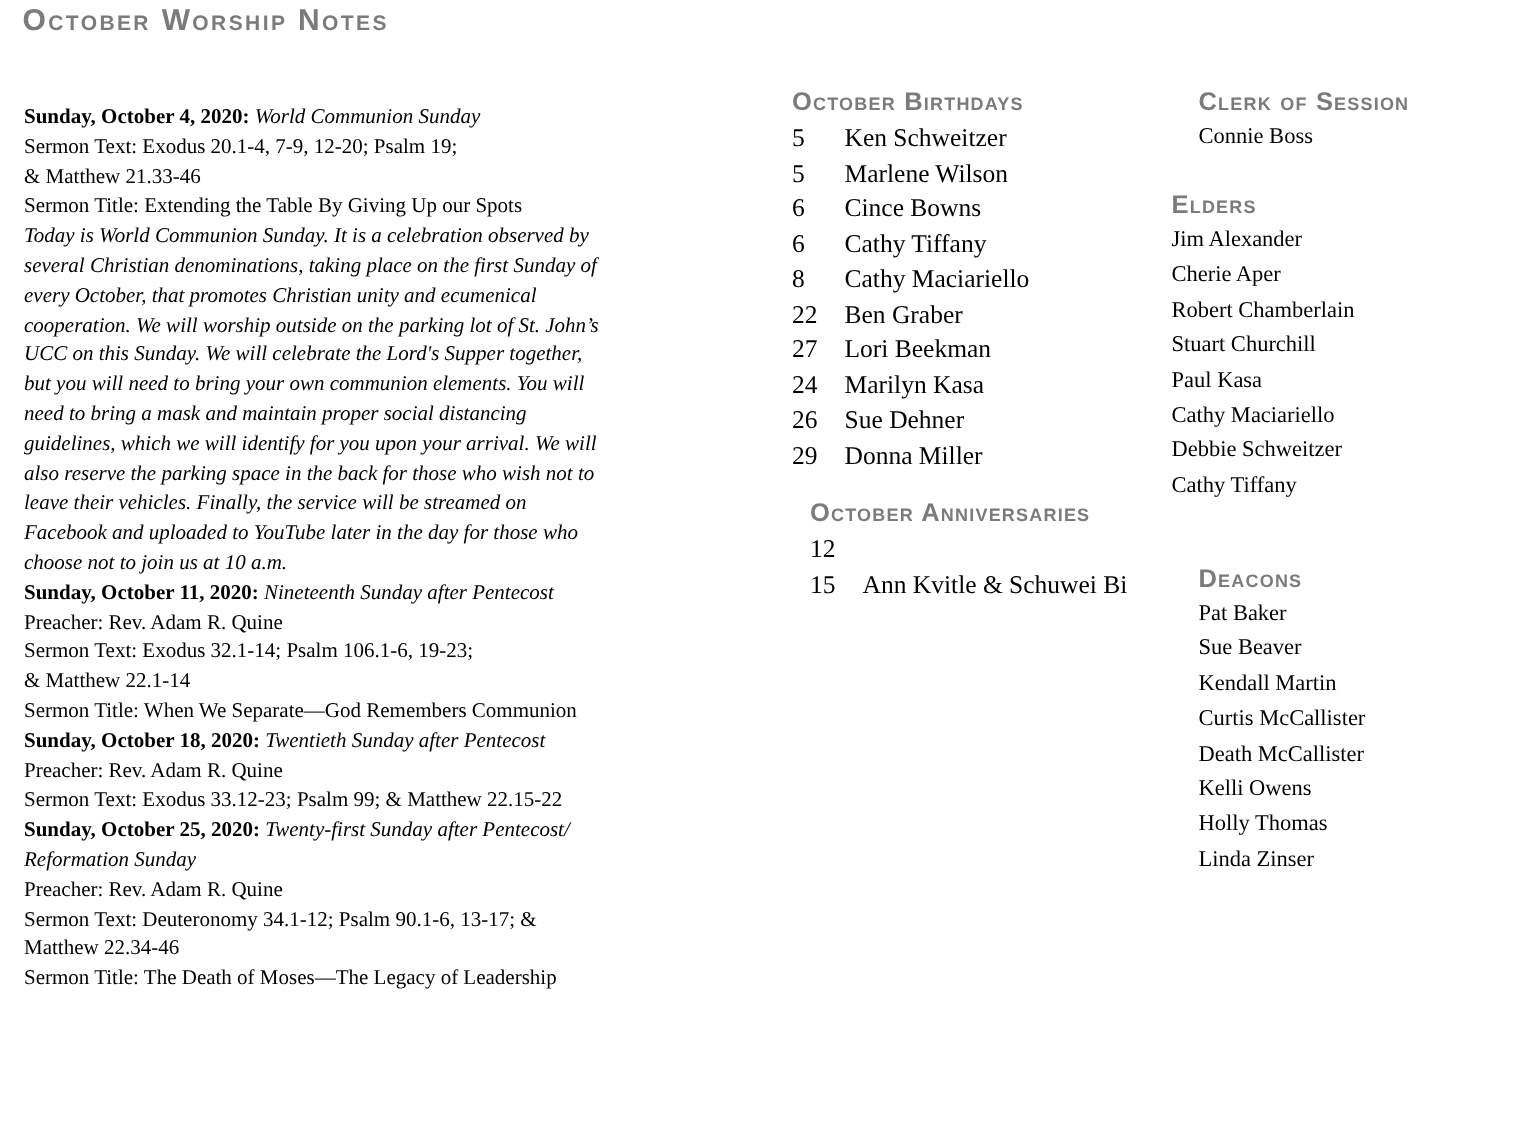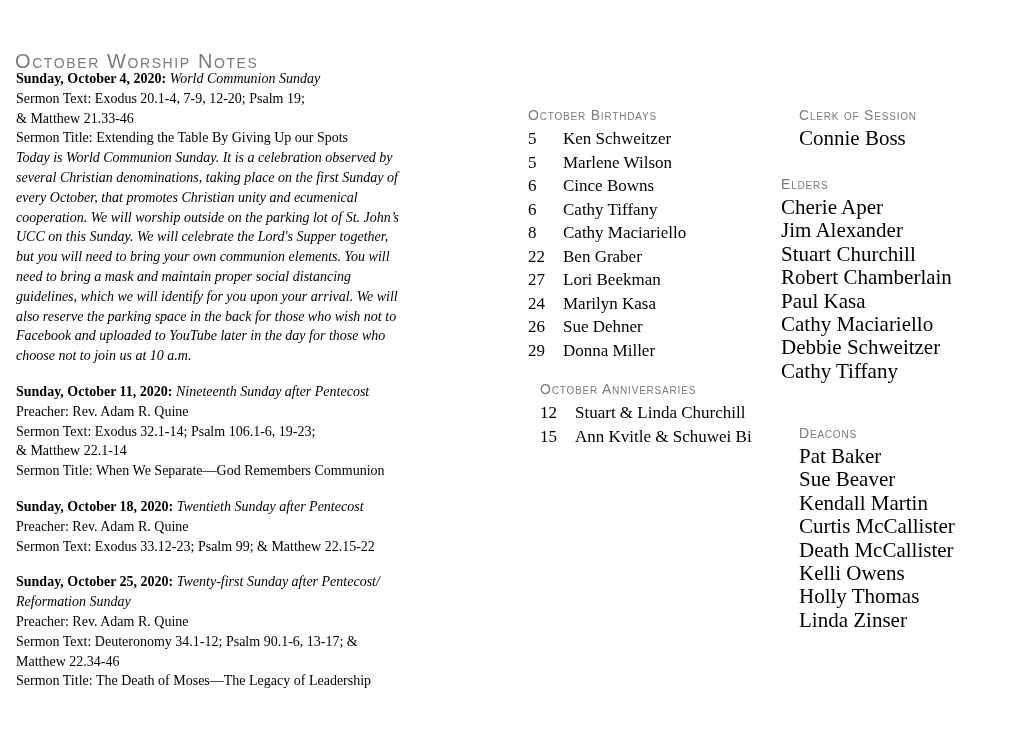--- a/index.html
+++ b/index.html
@@ -3,39 +3,39 @@
 <meta charset="utf-8">
 <style>
   html,body{margin:0;padding:0}
   body{
     width:1024px;height:754px;position:relative;overflow:hidden;
     background:#ffffff;color:#000000;
     font-family:"Liberation Serif","DejaVu Serif",serif;
   }
   .heading{
     font-family:"Liberation Sans","DejaVu Sans",sans-serif;
-    font-variant:small-caps;font-weight:400;color:#7b7b7b;margin-top:47px;
+    font-variant:small-caps;font-weight:700;color:#7b7b7b;
   }
   .page-title{position:absolute;left:15px;top:3px;font-size:20px;letter-spacing:1.6px}
   .worship{position:absolute;left:16px;top:69px;width:506px;font-size:14px;line-height:19.8px}
-  .worship .section + .section{margin-top:16px}
+  .worship .section + .section{}
   .line{white-space:nowrap}
   .b{font-weight:700}
   .i{font-style:italic}
   .panel{position:absolute}
   .birthdays{left:528px;top:58px}
   .anniversaries{left:540px;top:332px}
   .clerk{left:799px;top:58px}
   .elders{left:781px;top:127px}
   .deacons{left:799px;top:376px}
-  .list-heading{font-size:14px;line-height:20px;letter-spacing:.8px;margin-bottom:2px}
+  .list-heading{font-size:17px;line-height:20px;letter-spacing:.8px;margin-bottom:2px}
   .entry-row{display:flex;font-size:17px;line-height:23.5px}
   .anniversaries .entry-row{line-height:24px}
   .entry-day{width:35px;flex:none}
-  .roster-name{font-size:21px;line-height:23.4px}
+  .roster-name{font-size:15px;line-height:23.4px}
 </style>
 </head>
 <body>
 
 <div class="page">
 
   <div class="page-title heading">October Worship Notes</div>
 
   <div class="worship">
 
@@ -86,20 +86,23 @@
           <span class="i">need to bring a mask and maintain proper social distancing</span></div>
 
           <div class="line">
             
           <span class="i">guidelines, which we will identify for you upon your arrival. We will</span></div>
 
           <div class="line">
             
           <span class="i">also reserve the parking space in the back for those who wish not to</span></div>
 
+          <div class="line">
+            
+          <span class="i">leave their vehicles. Finally, the service will be streamed on</span></div>
 
           <div class="line">
             
           <span class="i">Facebook and uploaded to YouTube later in the day for those who</span></div>
 
           <div class="line">
             
           <span class="i">choose not to join us at 10 a.m.</span></div>
         </div>
 
@@ -224,21 +227,20 @@
         </div>
       </div>
   </div>
 
   <div class="panel anniversaries">
     <div class="list-heading heading">October Anniversaries</div>
     <div>
 
         <div class="entry-row">
           <span class="entry-day">12</span>
-          <span class="entry-name">Stuart &amp; Linda Churchill</span>
         </div>
 
         <div class="entry-row">
           <span class="entry-day">15</span>
           <span class="entry-name">Ann Kvitle &amp; Schuwei Bi</span>
         </div>
       </div>
   </div>
 
   <div class="panel clerk">
@@ -246,24 +248,24 @@
     <div>
 
     <div class="roster-name">Connie Boss</div>
       </div>
   </div>
 
   <div class="panel elders">
     <div class="list-heading heading">Elders</div>
     <div>
 
-    <div class="roster-name">Cherie Aper</div>
-        <div class="roster-name">Jim Alexander</div>
+    <div class="roster-name">Jim Alexander</div>
+        <div class="roster-name">Cherie Aper</div>
+        <div class="roster-name">Robert Chamberlain</div>
         <div class="roster-name">Stuart Churchill</div>
-        <div class="roster-name">Robert Chamberlain</div>
         <div class="roster-name">Paul Kasa</div>
         <div class="roster-name">Cathy Maciariello</div>
         <div class="roster-name">Debbie Schweitzer</div>
         <div class="roster-name">Cathy Tiffany</div>
       </div>
   </div>
 
   <div class="panel deacons">
     <div class="list-heading heading">Deacons</div>
     <div>

